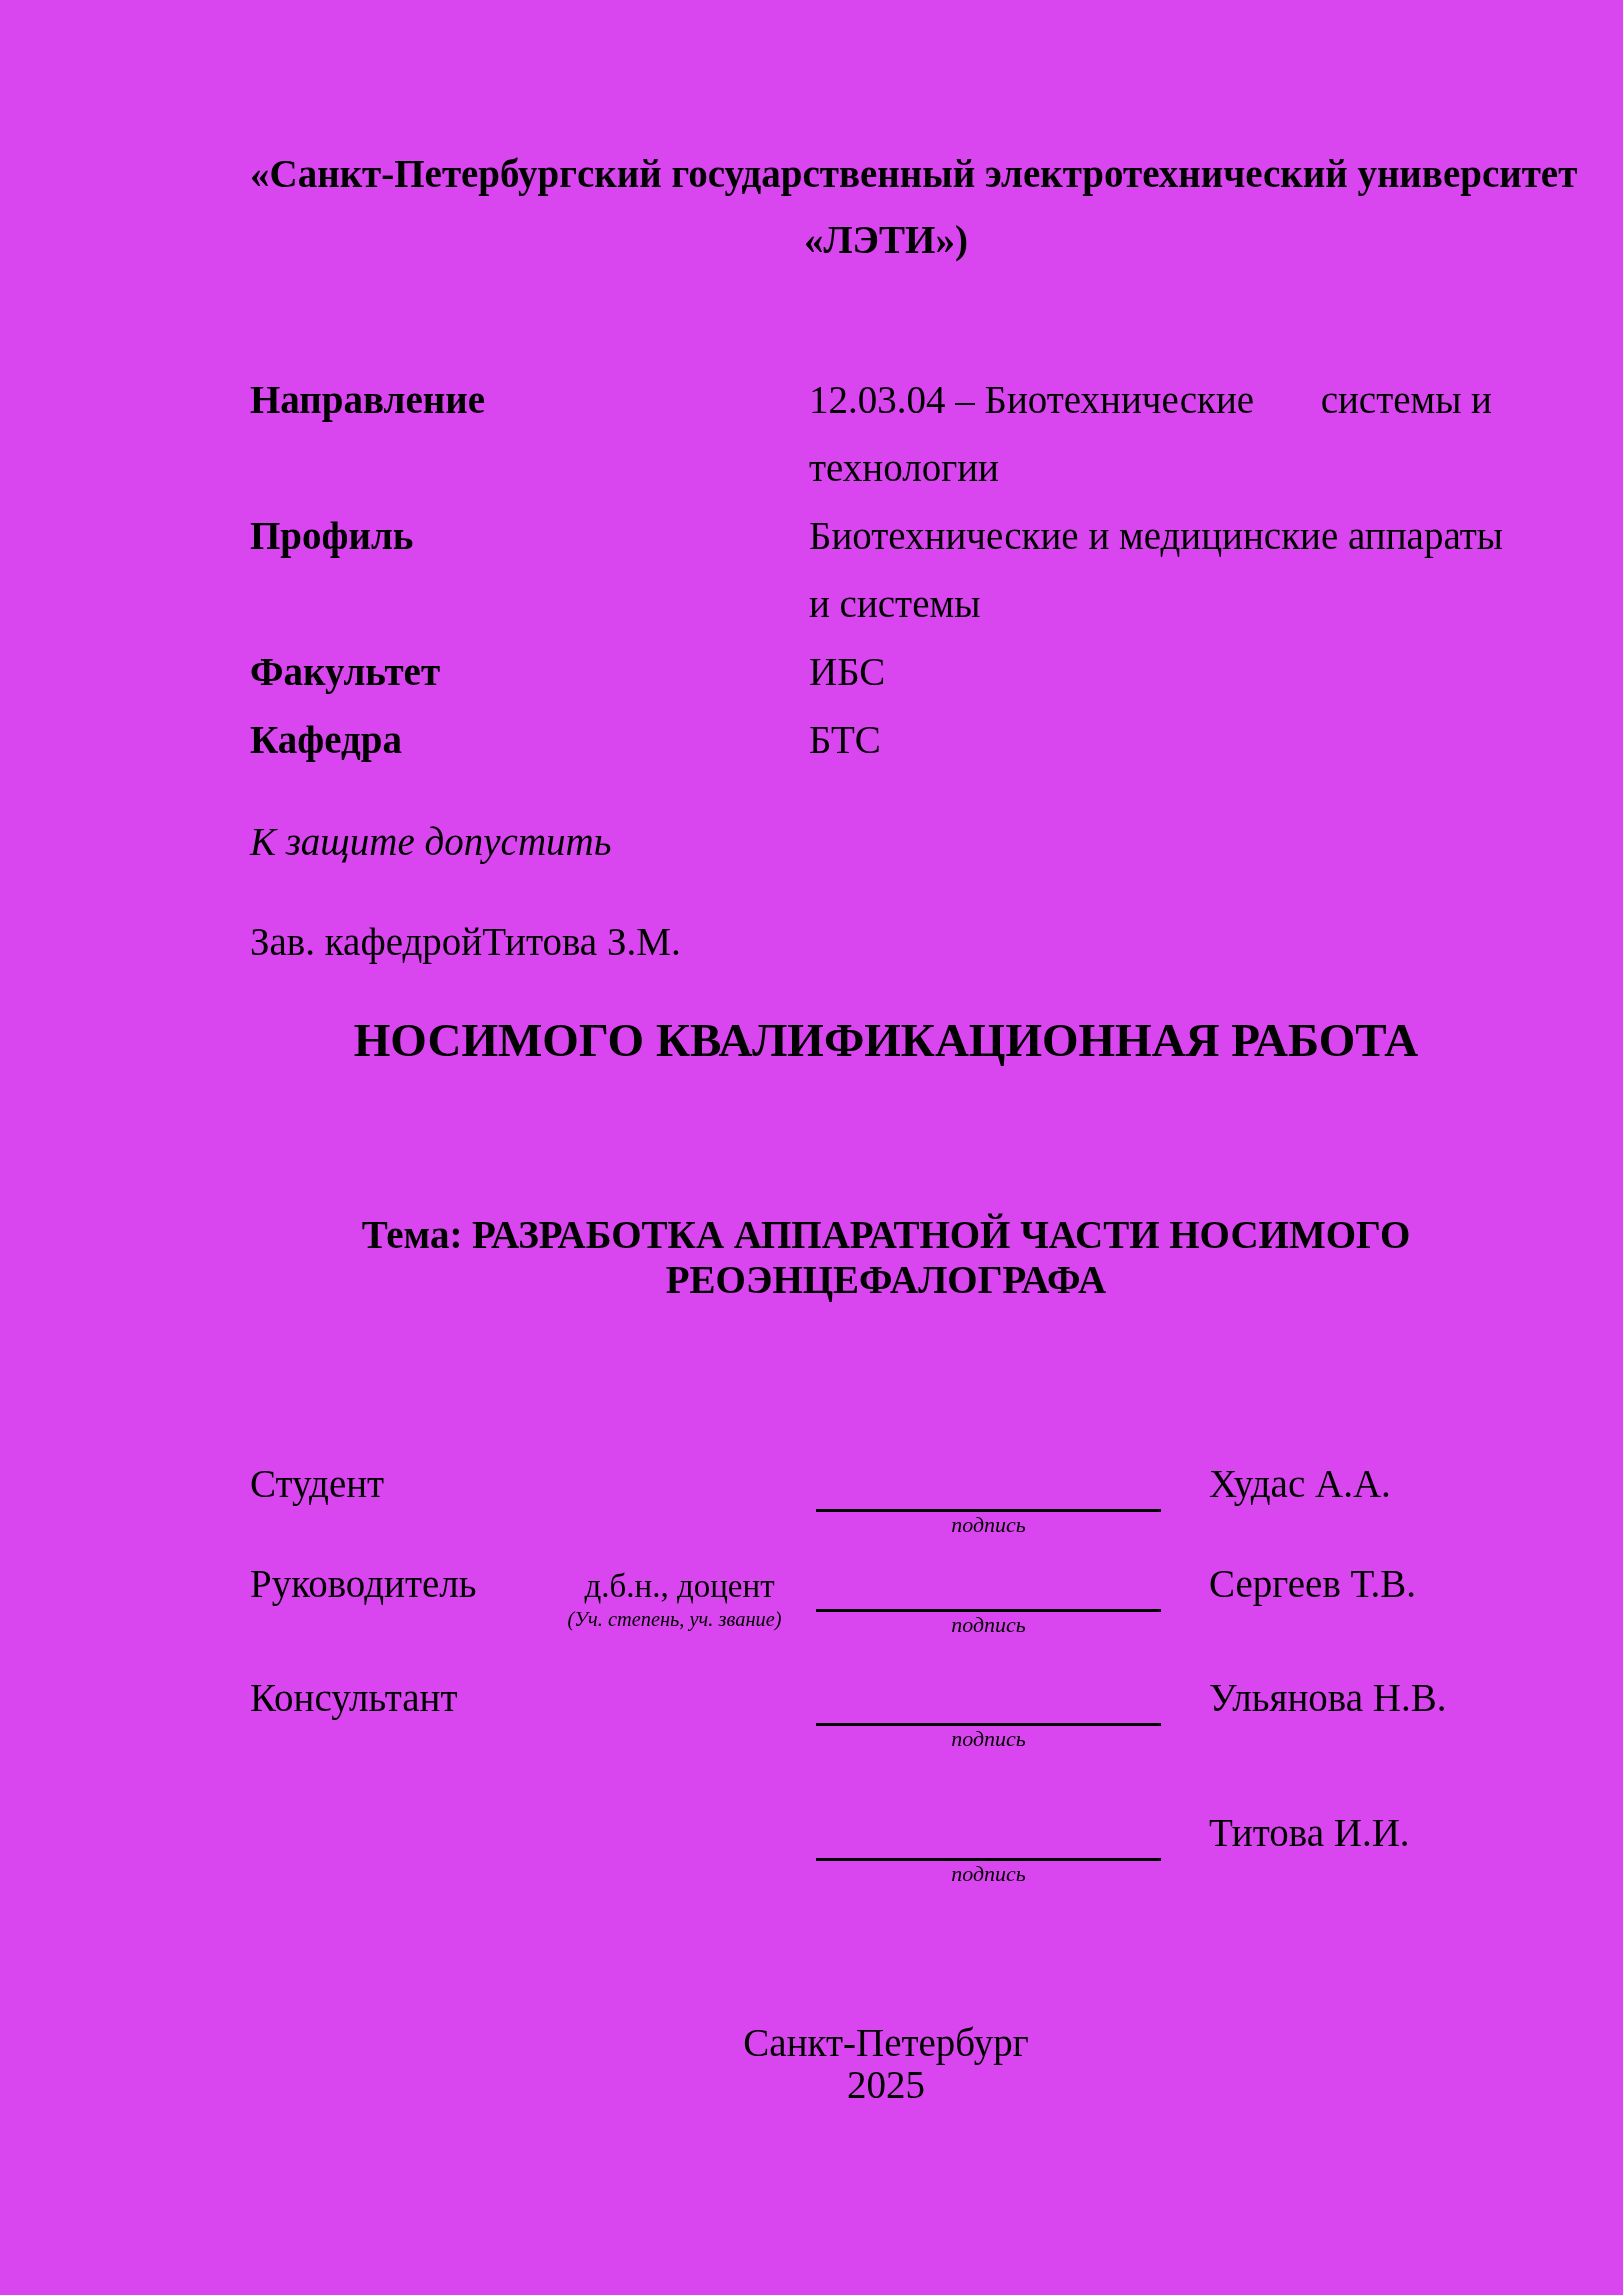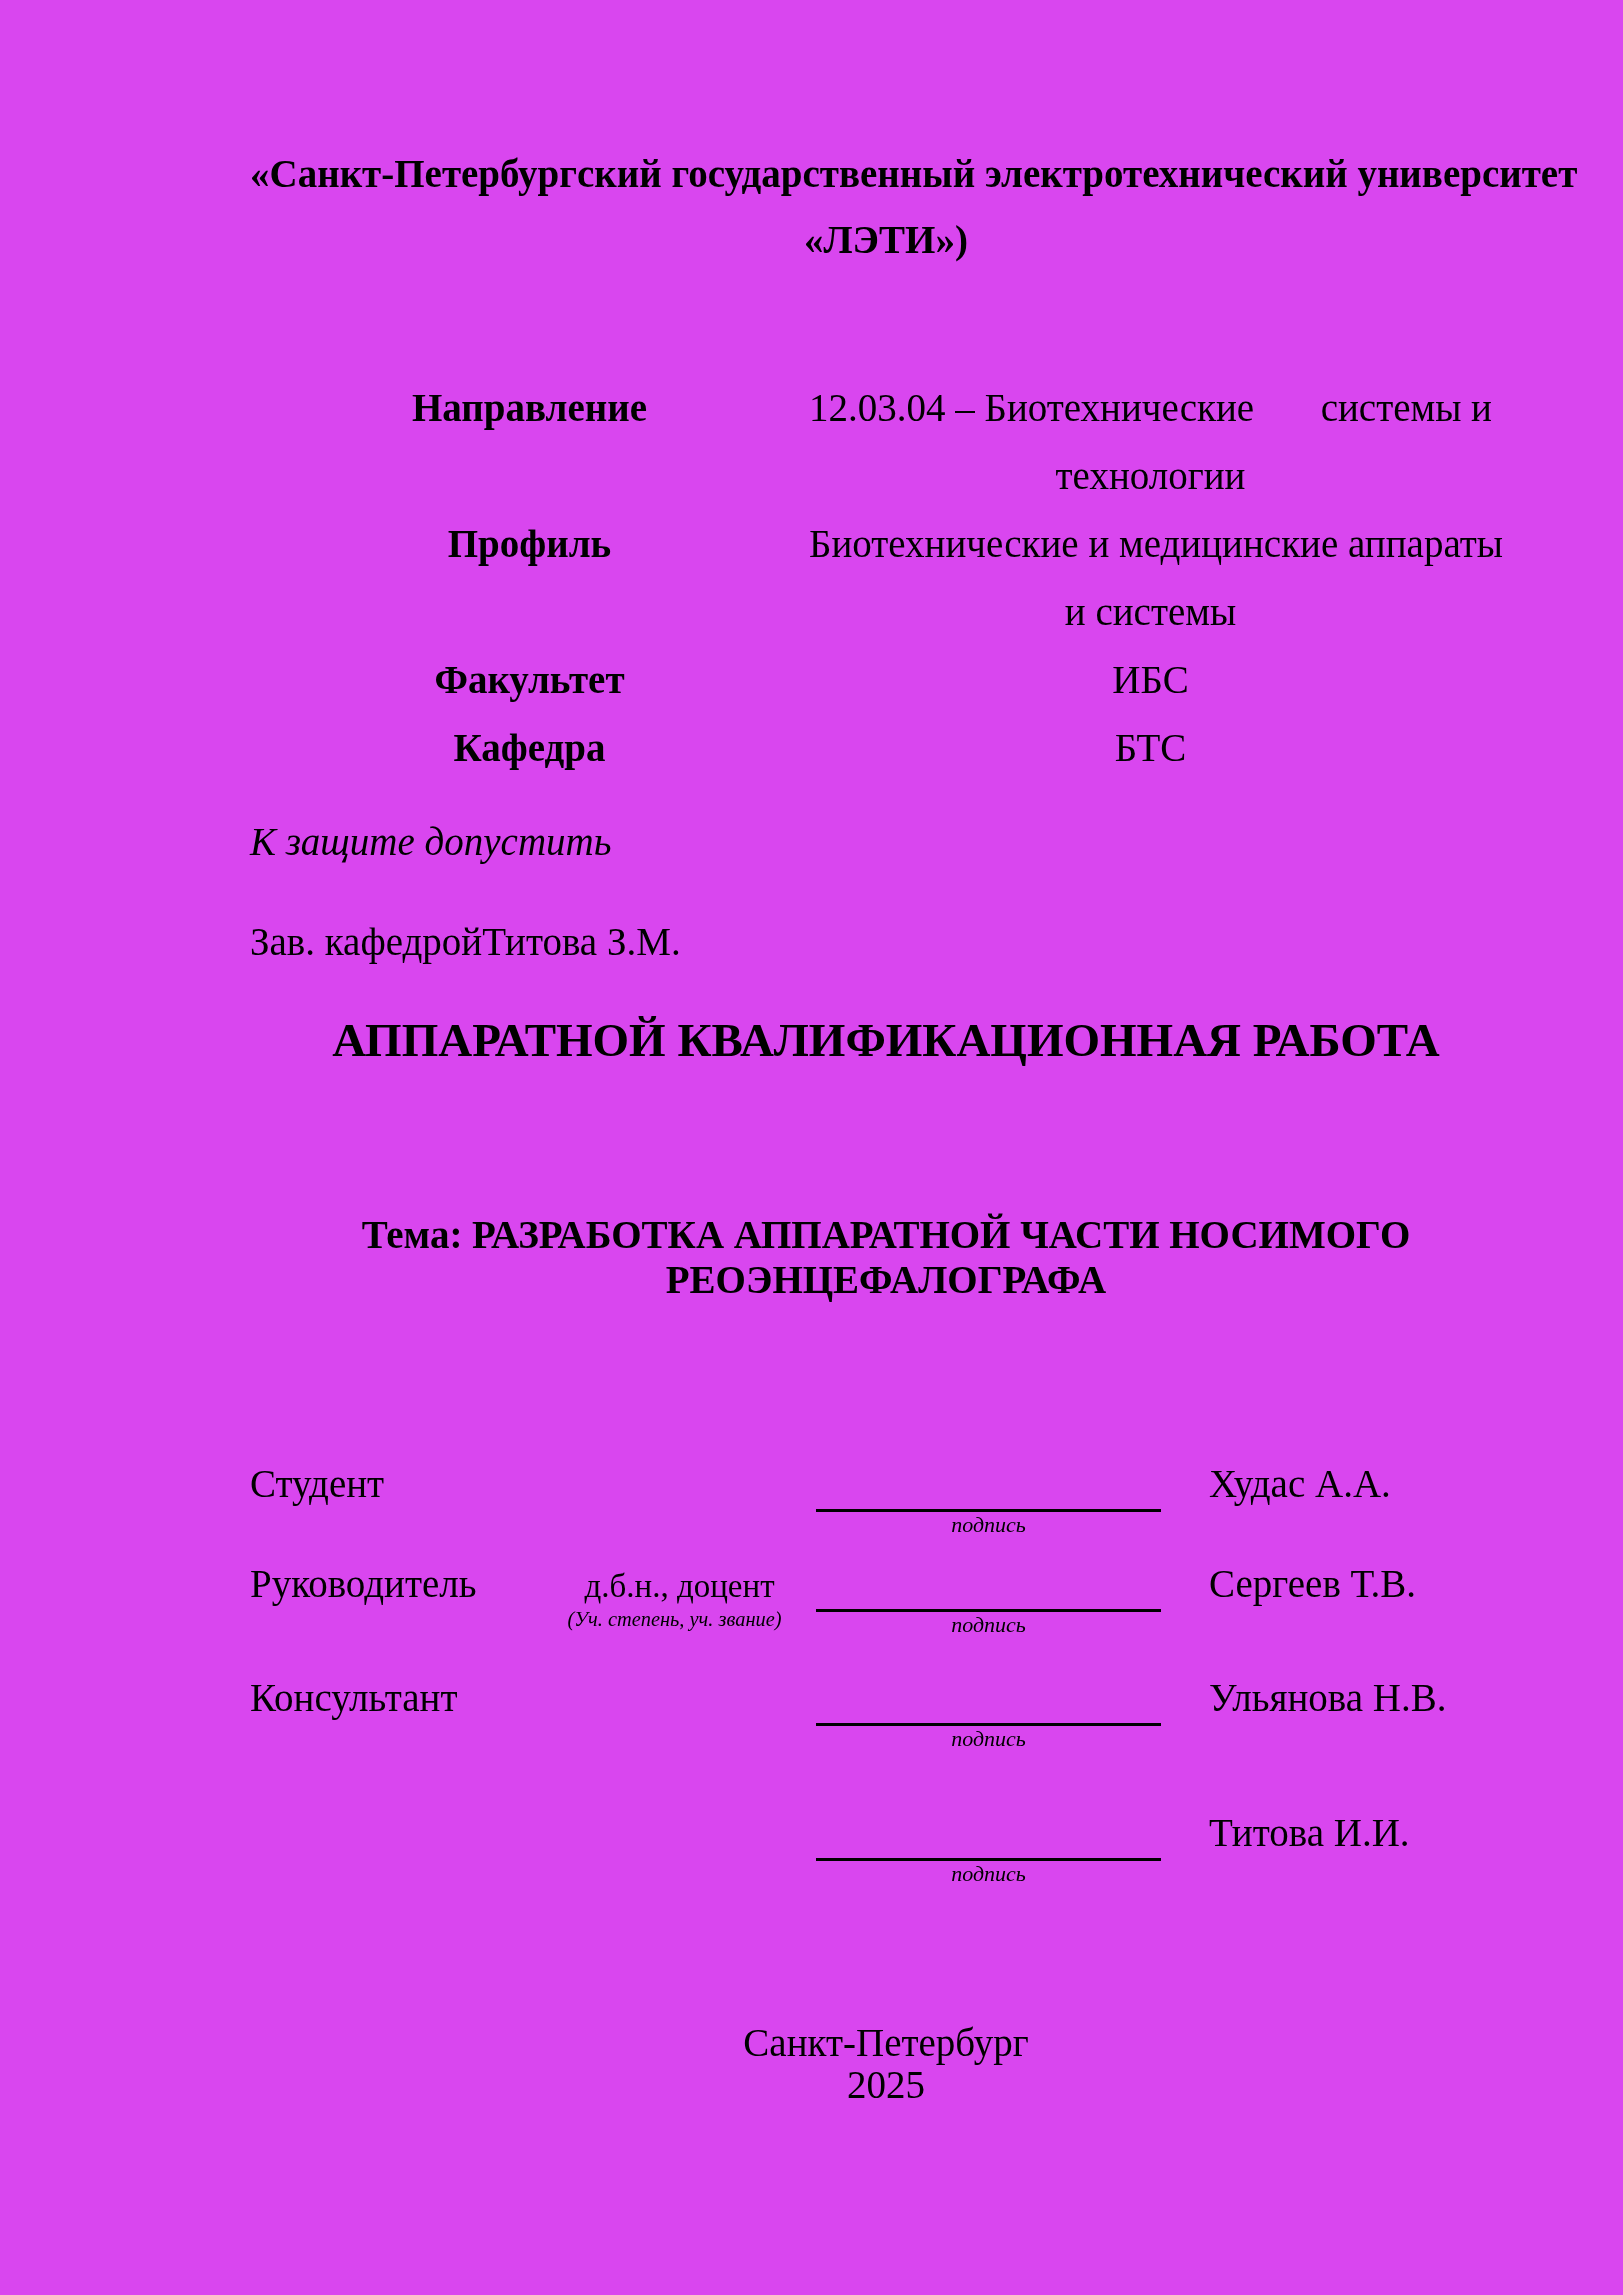--- a/index.html
+++ b/index.html
@@ -25,24 +25,23 @@
   .header-block {
     top: 141px;
     font-weight: bold;
     font-size: 39px;
     line-height: 66px;
     white-space: nowrap;
   }
   .info-block {
     position: absolute;
     left: 250px;
-    top: 374px;
+    top: 366px;
     width: 1242px;
     font-size: 39px;
-    text-align: center;
   }
   .info-row {
     display: flex;
     height: 68px;
     line-height: 68px;
     align-items: flex-start;
   }
   .info-label {
     width: 559px;
     flex: 0 0 559px;
@@ -200,21 +199,21 @@
     </div>
   </div>
 
   <div class="admission-block center-block admission-note" style="text-align:left;">К защите допустить</div>
   <div class="admission-block center-block admission-row" style="text-align:left;">
     <span>Зав. кафедрой</span>
     <span>Титова З.М.</span>
   </div>
 
   <div class="center-block main-title">
-    <div>АППАРАТНОЙ КВАЛИФИКАЦИОННАЯ РАБОТА</div>
+    <div>НОСИМОГО КВАЛИФИКАЦИОННАЯ РАБОТА</div>
   </div>
 
   <div class="center-block theme-block">
     <div>Тема: РАЗРАБОТКА АППАРАТНОЙ ЧАСТИ НОСИМОГО</div>
     <div>РЕОЭНЦЕФАЛОГРАФА</div>
   </div>
 
   <div class="sig-row sig-row-1">
     <div class="sig-role">Студент</div>
     <div class="sig-line"></div>

